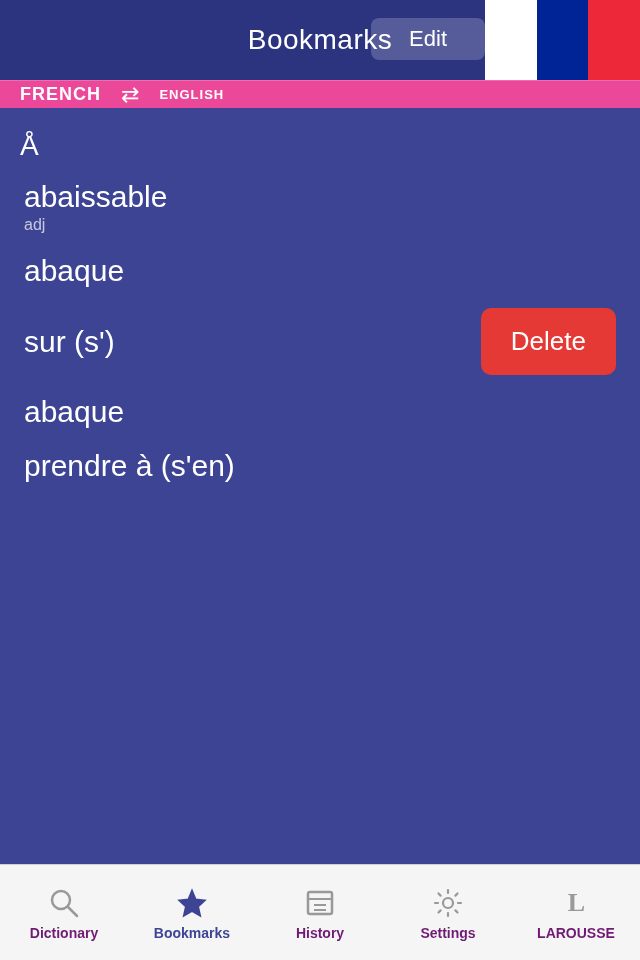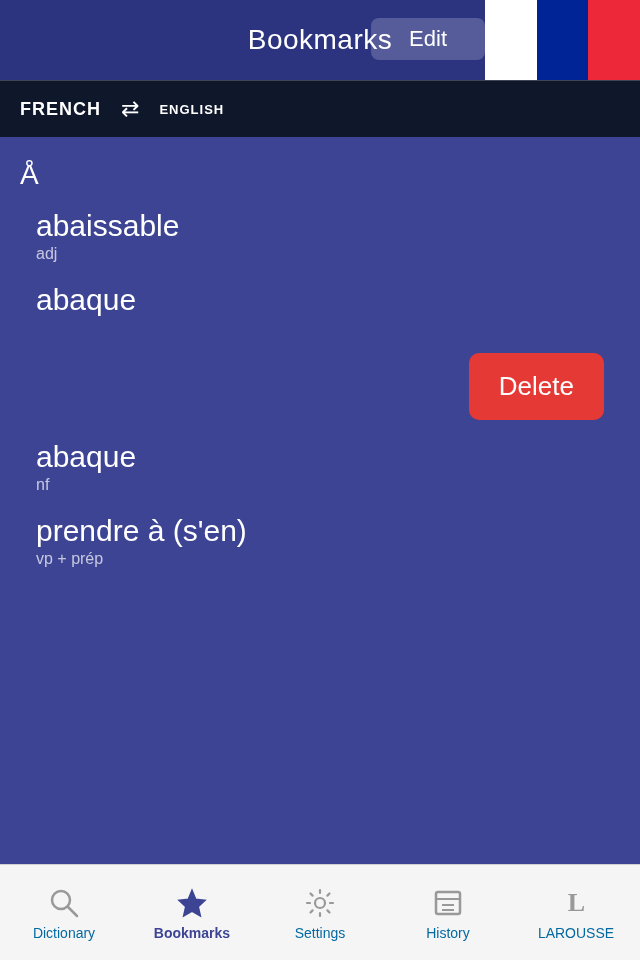--- a/index.html
+++ b/index.html
@@ -63,22 +63,22 @@
       background: #002395;
       flex: 1;
     }
     .flag-stripe-red {
       background: #ED2939;
       flex: 1;
     }
 
     
     #lang-tabs {
-      background: #0f172a;
-      height: 57px;
+      background: #ec4899;
+      height: 28px;
       display: flex;
       align-items: center;
       border-top: 1px solid rgba(255,255,255,0.2);
       padding: 0 20px;
     }
 
     #lang-french {
       color: white;
       font-size: 18px;
       font-weight: 600;
@@ -110,25 +110,25 @@
     }
 
     .section-header {
       color: white;
       font-size: 28px;
       font-weight: 500;
       padding: 12px 20px 8px 20px;
     }
 
     .word-item {
-      padding: 10px 36px;
+      padding: 10px 24px;
       position: relative;
       display: flex;
       align-items: center;
-      justify-content: flex-end;
+      justify-content: center;
     }
 
     .word-content {
       flex: 1;
     }
 
     .word-main {
       color: white;
       font-size: 30px;
       font-weight: 400;
@@ -147,21 +147,20 @@
       background: #e53935;
       border: none;
       border-radius: 10px;
       color: white;
       font-size: 26px;
       font-weight: 400;
       padding: 18px 30px;
       cursor: pointer;
       margin-left: 10px;
       flex-shrink: 0;
-      margin-top: 16px;
     }
 
     
     #bottom-nav {
       position: absolute;
       bottom: 0;
       left: 0;
       width: 640px;
       height: 96px;
       background: #f5f5f5;
@@ -185,21 +184,22 @@
     .nav-icon {
       width: 36px;
       height: 36px;
       display: flex;
       align-items: center;
       justify-content: center;
     }
 
     .nav-label {
       font-size: 14px;
-      color: #0369a1;
+      color: #701a75;
+      font-weight: bold;
     }
 
     .nav-item.active .nav-label {
       color: #3d4494;
     }
 
     .nav-item.active .nav-icon svg path,
     .nav-item.active .nav-icon svg line,
     .nav-item.active .nav-icon svg polyline,
     .nav-item.active .nav-icon svg polygon {
@@ -250,34 +250,35 @@
     </div>
   </div>
 
   <div class="word-item">
     <div class="word-content">
       <span class="word-main">abaque</span>
     </div>
   </div>
 
   <div class="word-item">
+    <div class="word-content">
+      <span class="word-main">sur (s')</span>
+    </div>
     <button id="delete-button">Delete</button>
   </div>
 
   <div class="word-item">
     <div class="word-content">
       <span class="word-main">abaque</span>
-      <span class="word-pos">nf</span>
     </div>
   </div>
 
   <div class="word-item">
     <div class="word-content">
       <span class="word-main">prendre à (s'en)</span>
-      <span class="word-pos">vp + prép</span>
     </div>
   </div>
 
 </div>
 
 <nav id="bottom-nav">
 
   <div class="nav-item">
     <div class="nav-icon">
       <svg width="32" height="32" viewBox="0 0 32 32" fill="none">
@@ -288,44 +289,44 @@
     <span class="nav-label">Dictionary</span>
   </div>
 
   <div class="nav-item active">
     <div class="nav-icon">
       <svg width="32" height="32" viewBox="0 0 32 32" fill="none">
         <polygon class="star-fill" points="16,4 19.5,12.5 28.5,13.5 22,19.5 24,28.5 16,24 8,28.5 10,19.5 3.5,13.5 12.5,12.5" stroke="#3d4494" stroke-width="2" fill="#3d4494"></polygon>
       </svg>
     </div>
     <span class="nav-label" style="color:#3d4494;font-weight:600;">Bookmarks</span>
-  </div>
-
-  <div class="nav-item">
-    <div class="nav-icon">
-      <svg width="32" height="32" viewBox="0 0 32 32" fill="none">
-        <circle cx="16" cy="16" r="5" stroke="#999" stroke-width="2.2"></circle>
-        <path d="M16 3v3M16 26v3M3 16h3M26 16h3M6.5 6.5l2.1 2.1M23.4 23.4l2.1 2.1M6.5 25.5l2.1-2.1M23.4 8.6l2.1-2.1" stroke="#999" stroke-width="2.2" stroke-linecap="round"></path>
-      </svg>
-    </div>
-    <span class="nav-label">Settings</span>
   </div>
 
   <div class="nav-item">
     <div class="nav-icon">
       <svg width="32" height="32" viewBox="0 0 32 32" fill="none">
         <rect x="4" y="5" width="24" height="22" rx="2" stroke="#999" stroke-width="2.5"></rect>
         <line x1="4" y1="12" x2="28" y2="12" stroke="#999" stroke-width="2"></line>
         <line x1="10" y1="18" x2="22" y2="18" stroke="#999" stroke-width="2"></line>
         <line x1="10" y1="23" x2="22" y2="23" stroke="#999" stroke-width="2"></line>
       </svg>
     </div>
     <span class="nav-label">History</span>
   </div>
 
   <div class="nav-item">
     <div class="nav-icon">
+      <svg width="32" height="32" viewBox="0 0 32 32" fill="none">
+        <circle cx="16" cy="16" r="5" stroke="#999" stroke-width="2.2"></circle>
+        <path d="M16 3v3M16 26v3M3 16h3M26 16h3M6.5 6.5l2.1 2.1M23.4 23.4l2.1 2.1M6.5 25.5l2.1-2.1M23.4 8.6l2.1-2.1" stroke="#999" stroke-width="2.2" stroke-linecap="round"></path>
+      </svg>
+    </div>
+    <span class="nav-label">Settings</span>
+  </div>
+
+  <div class="nav-item">
+    <div class="nav-icon">
       <span class="larousse-label">L</span>
     </div>
     <span class="nav-label">LAROUSSE</span>
   </div>
 
 </nav>
 
 </body></html>

